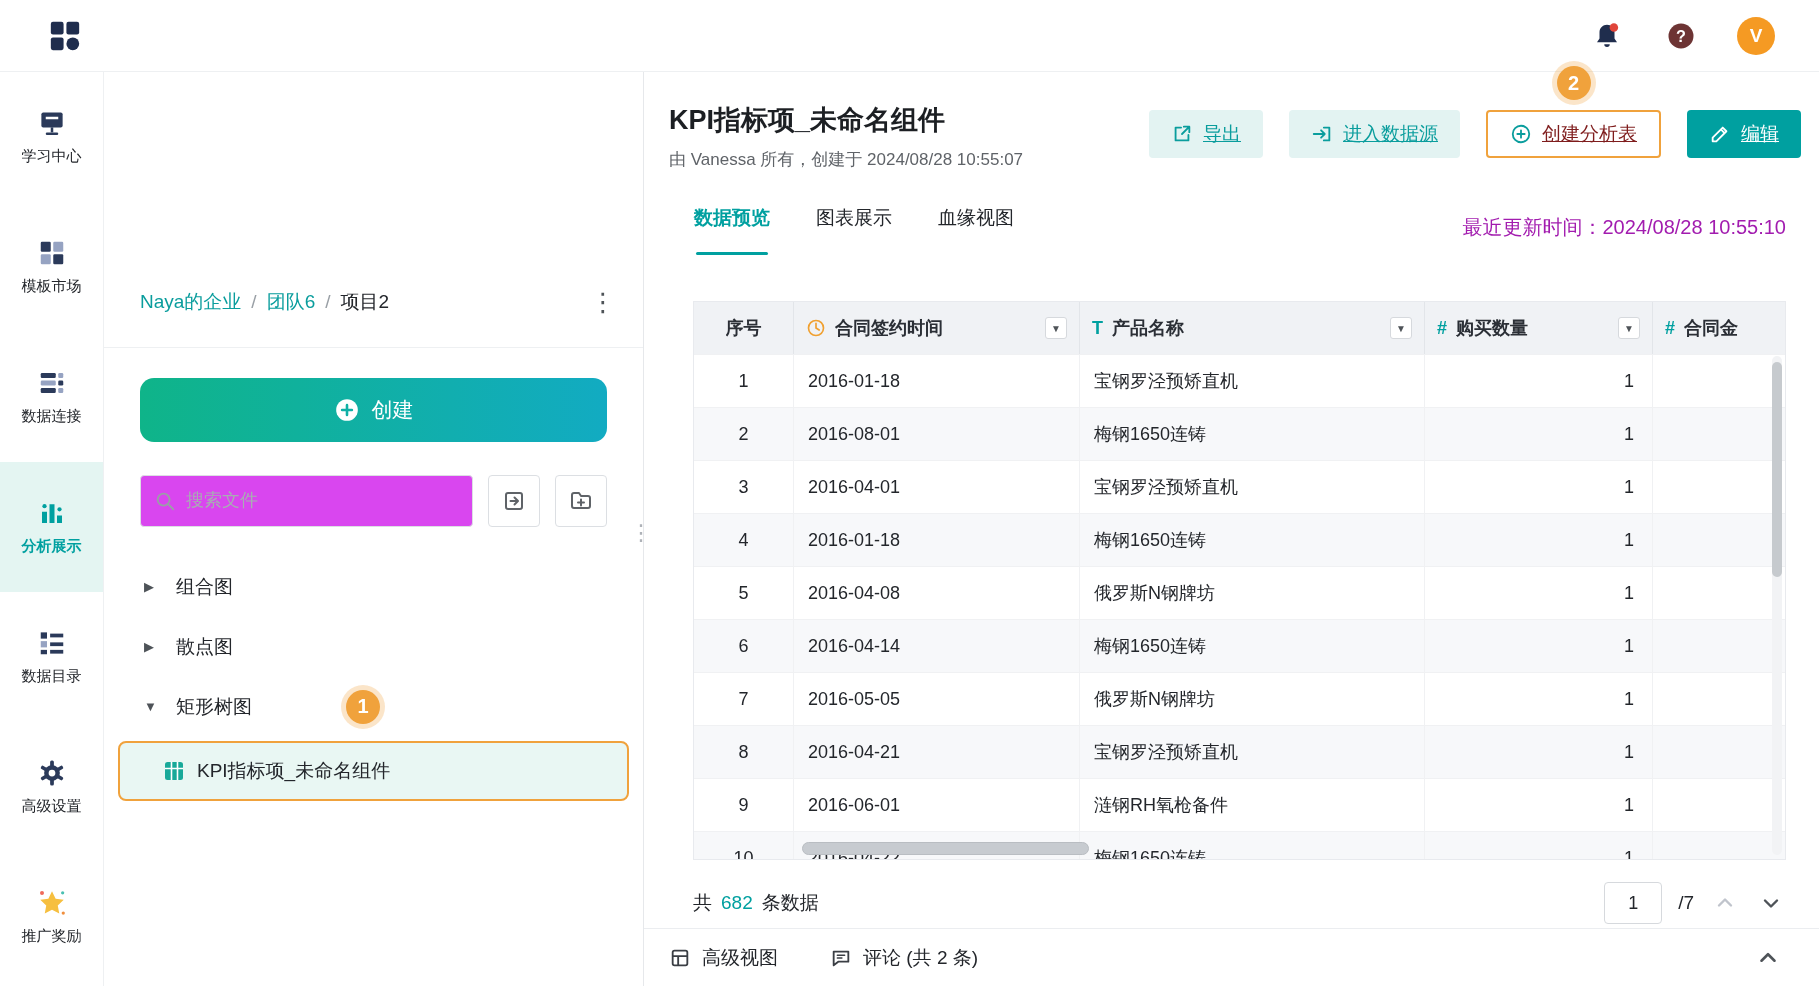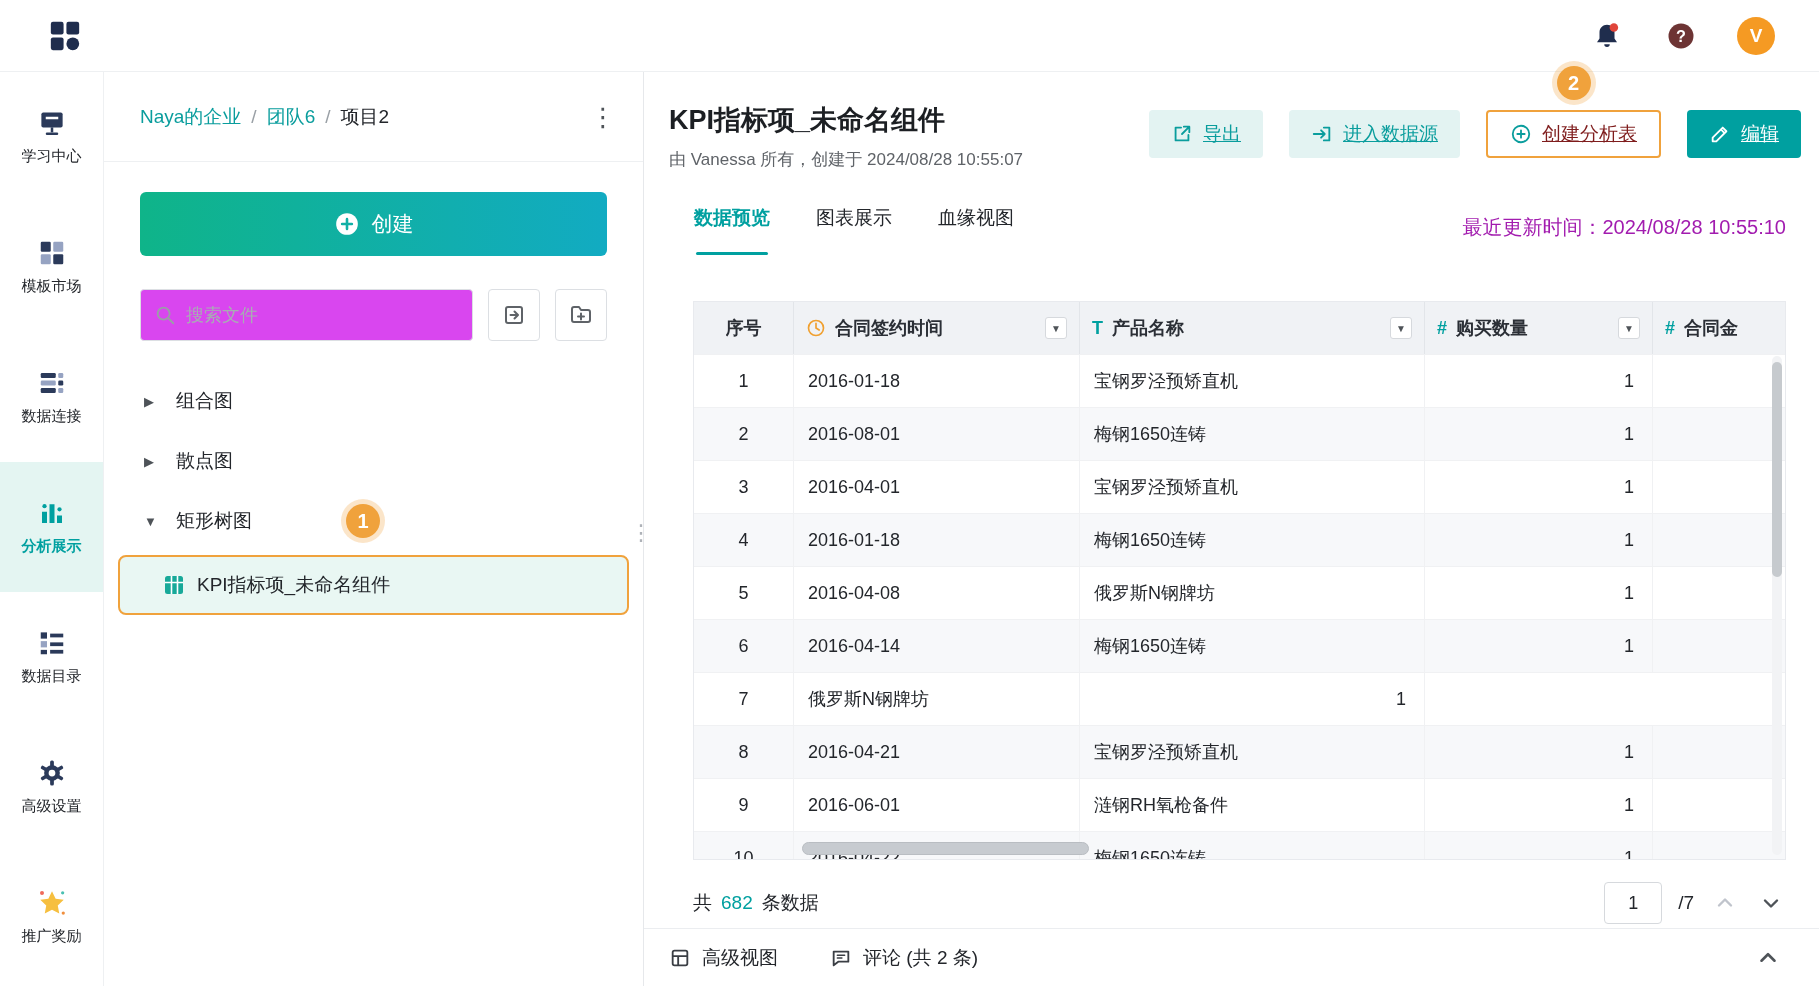--- a/index.html
+++ b/index.html
@@ -16,27 +16,27 @@
 
   .bodyrow { flex:1; display:flex; min-height:0; }
 
   
   .sidebar { width:104px; flex:none; border-right:1px solid #eef0f2; display:flex; flex-direction:column; background:#fff; }
   .side-item { height:130px; display:flex; flex-direction:column; align-items:center; justify-content:center; gap:9px; font-size:15px; color:#23262b; cursor:pointer; }
   .side-item svg { width:30px; height:30px; }
   .side-item.active { background:#e4f5f2; color:#00a0a0; font-weight:bold; }
 
   
-  .explorer { width:540px; flex:none; border-right:1px solid #e6e8eb; display:flex; flex-direction:column; position:relative; background:#fff; }
+  .explorer { width:540px; flex:none; border-right:1px solid #e6e8eb; display:flex; flex-direction:column; position:relative; background:#fff;justify-content:center; }
   .breadcrumb-row { height:90px; flex:none; display:flex; align-items:center; padding:0 24px 0 36px; border-bottom:1px solid #eef0f2; font-size:19px; }
   .crumb-link { color:#0a9d9d; cursor:pointer; }
   .crumb-sep { color:#9aa0a6; margin:0 10px; }
   .crumb-current { color:#23262b; }
   .kebab { margin-left:auto; font-size:26px; color:#4e5358; cursor:pointer; width:32px; text-align:center; line-height:32px; }
-  .create-btn { margin:30px 36px 0; height:64px; flex:none; border:none; border-radius:6px;
+  .create-btn { margin:30px 36px 0; height:64px; flex:none; border:none; border-radius:14px;
     background:linear-gradient(90deg,#0fb489,#12abc2); color:#fff; font-size:21px;
     display:flex; align-items:center; justify-content:center; gap:12px; cursor:pointer; }
   .search-row { margin:33px 36px 0; display:flex; gap:15px; flex:none; }
   .search-box { flex:1; height:52px; border:1px solid #dcdfe3; border-radius:4px; display:flex; align-items:center; padding:0 13px; gap:10px; background:#d946ef; }
   .search-box input { border:none; outline:none; font-size:18px; flex:1; min-width:0; color:#23262b; background:transparent; }
   .search-box input::placeholder { color:#a8adb3; }
   .tool-btn { width:52px; height:52px; flex:none; border:1px solid #dcdfe3; border-radius:4px; background:#fff; display:flex; align-items:center; justify-content:center; cursor:pointer; }
   .tree { margin-top:30px; font-size:19px; }
   .tree-row { height:60px; display:flex; align-items:center; padding-left:40px; gap:14px; cursor:pointer; position:relative; }
   .caret { font-size:13px; color:#4e5358; width:18px; flex:none; }
@@ -389,20 +389,21 @@
           </div>
           <div class="tr">
             <div class="td td-idx">6</div>
             <div class="td">2016-04-14</div>
             <div class="td">梅钢1650连铸</div>
             <div class="td td-qty">1</div>
             <div class="td"></div>
           </div>
           <div class="tr">
             <div class="td td-idx">7</div>
+            <div class="td">2016-05-05</div>
             <div class="td">俄罗斯N钢牌坊</div>
             <div class="td td-qty">1</div>
             <div class="td"></div>
           </div>
           <div class="tr">
             <div class="td td-idx">8</div>
             <div class="td">2016-04-21</div>
             <div class="td">宝钢罗泾预矫直机</div>
             <div class="td td-qty">1</div>
             <div class="td"></div>

